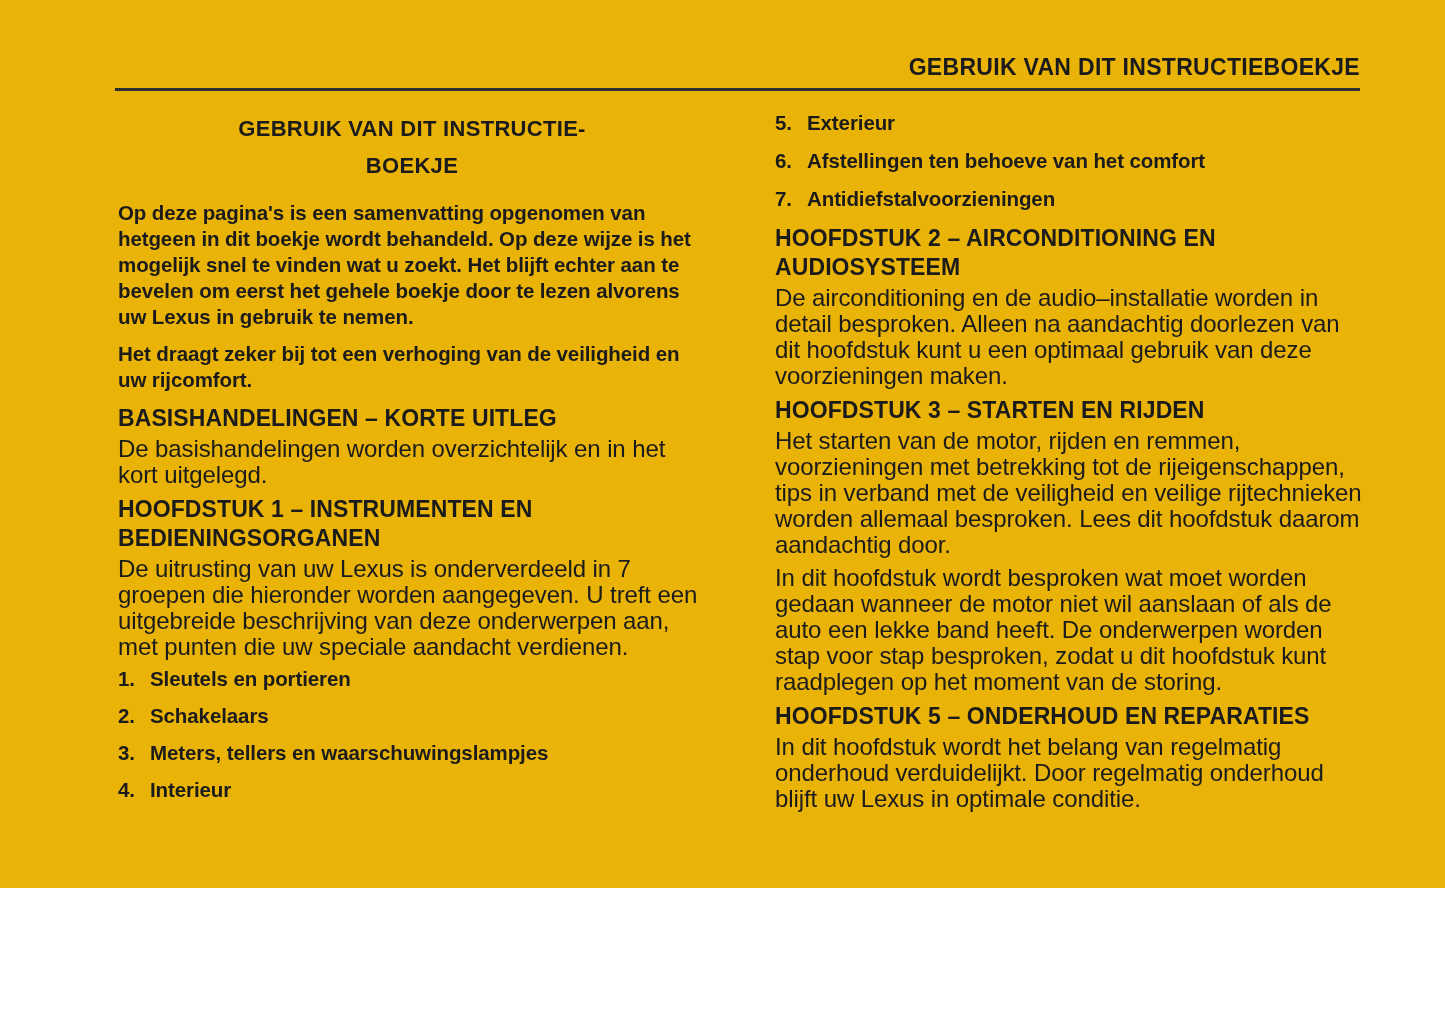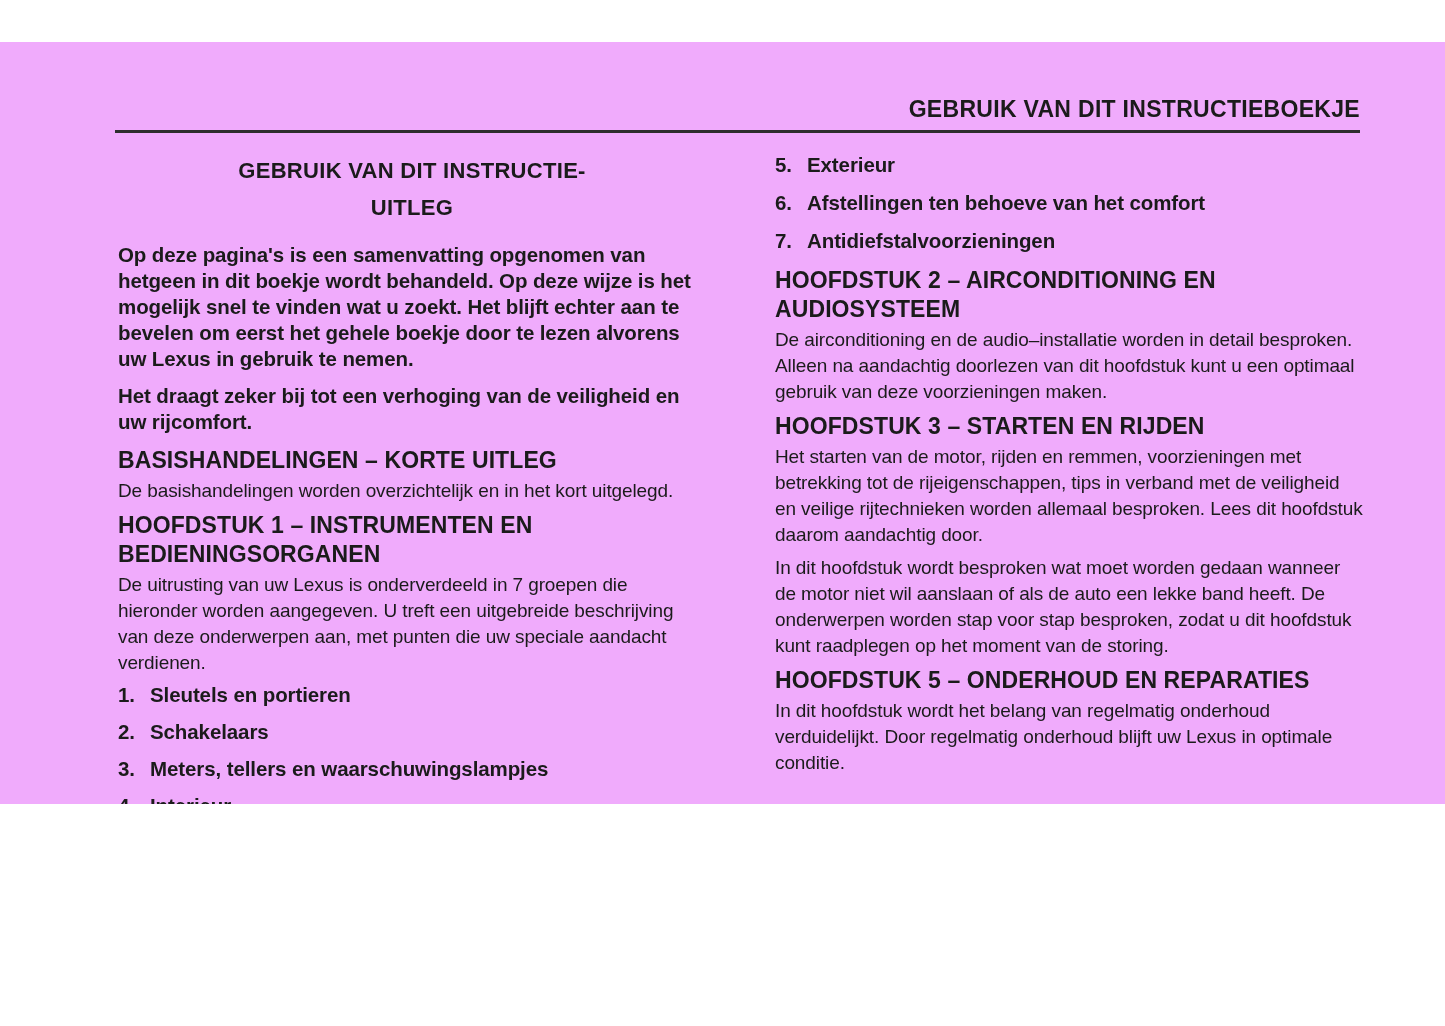--- a/index.html
+++ b/index.html
@@ -1,24 +1,23 @@
 <!DOCTYPE html>
 <html><head>
 <meta charset="utf-8">
 <style>
   html, body { margin: 0; padding: 0; background: #ffffff; }
   .page {
     position: relative;
     width: 1445px;
-    height: 762px;
-    background: #f0abfc;
+    height: 888px;
+    background: #eab308;
     color: #1b1b1b;
     font-family: "Liberation Sans", sans-serif;
     overflow: hidden;
-    margin-top: 42px;
   }
   .running-header {
     position: absolute;
     top: 54px;
     right: 85px;
     font-size: 23px;
     font-weight: 700;
     letter-spacing: 0.3px;
     white-space: nowrap;
   }
@@ -56,21 +55,21 @@
   section { margin: 7px 0 0 0; }
   .sec-heading {
     margin: 0 0 3px 0;
     font-size: 23px;
     line-height: 29px;
     font-weight: 700;
     letter-spacing: 0.1px;
   }
   .sec-body {
     margin: 0;
-    font-size: 19px;
+    font-size: 24px;
     line-height: 26px;
     font-weight: 400;
     letter-spacing: -0.1px;
   }
   .toc-list { margin-top: 6px; }
   .toc-item {
     display: flex;
     font-size: 20.5px;
     line-height: 26px;
     font-weight: 700;
@@ -92,21 +91,21 @@
 <body>
 
 <div class="page">
 
   <div class="running-header">GEBRUIK VAN DIT INSTRUCTIEBOEKJE</div>
   <div class="header-rule"></div>
 
   <div class="col col-left">
     <h1 class="page-title">
       <span>GEBRUIK VAN DIT INSTRUCTIE-</span>
-      <span>UITLEG</span>
+      <span>BOEKJE</span>
     </h1>
 
     <p class="lead">Op deze pagina's is een samenvatting opgenomen van hetgeen in dit boekje wordt behandeld. Op deze wijze is het mogelijk snel te vinden wat u zoekt. Het blijft echter aan te bevelen om eerst het gehele boekje door te lezen alvorens uw Lexus in gebruik te nemen.</p>
     <p class="lead">Het draagt zeker bij tot een verhoging van de veiligheid en uw rijcomfort.</p>
 
 
     <section>
       <h2 class="sec-heading">BASISHANDELINGEN – KORTE UITLEG</h2>
       <p class="sec-body">De basishandelingen worden overzichtelijk en in het kort uitgelegd.</p>
     </section>

